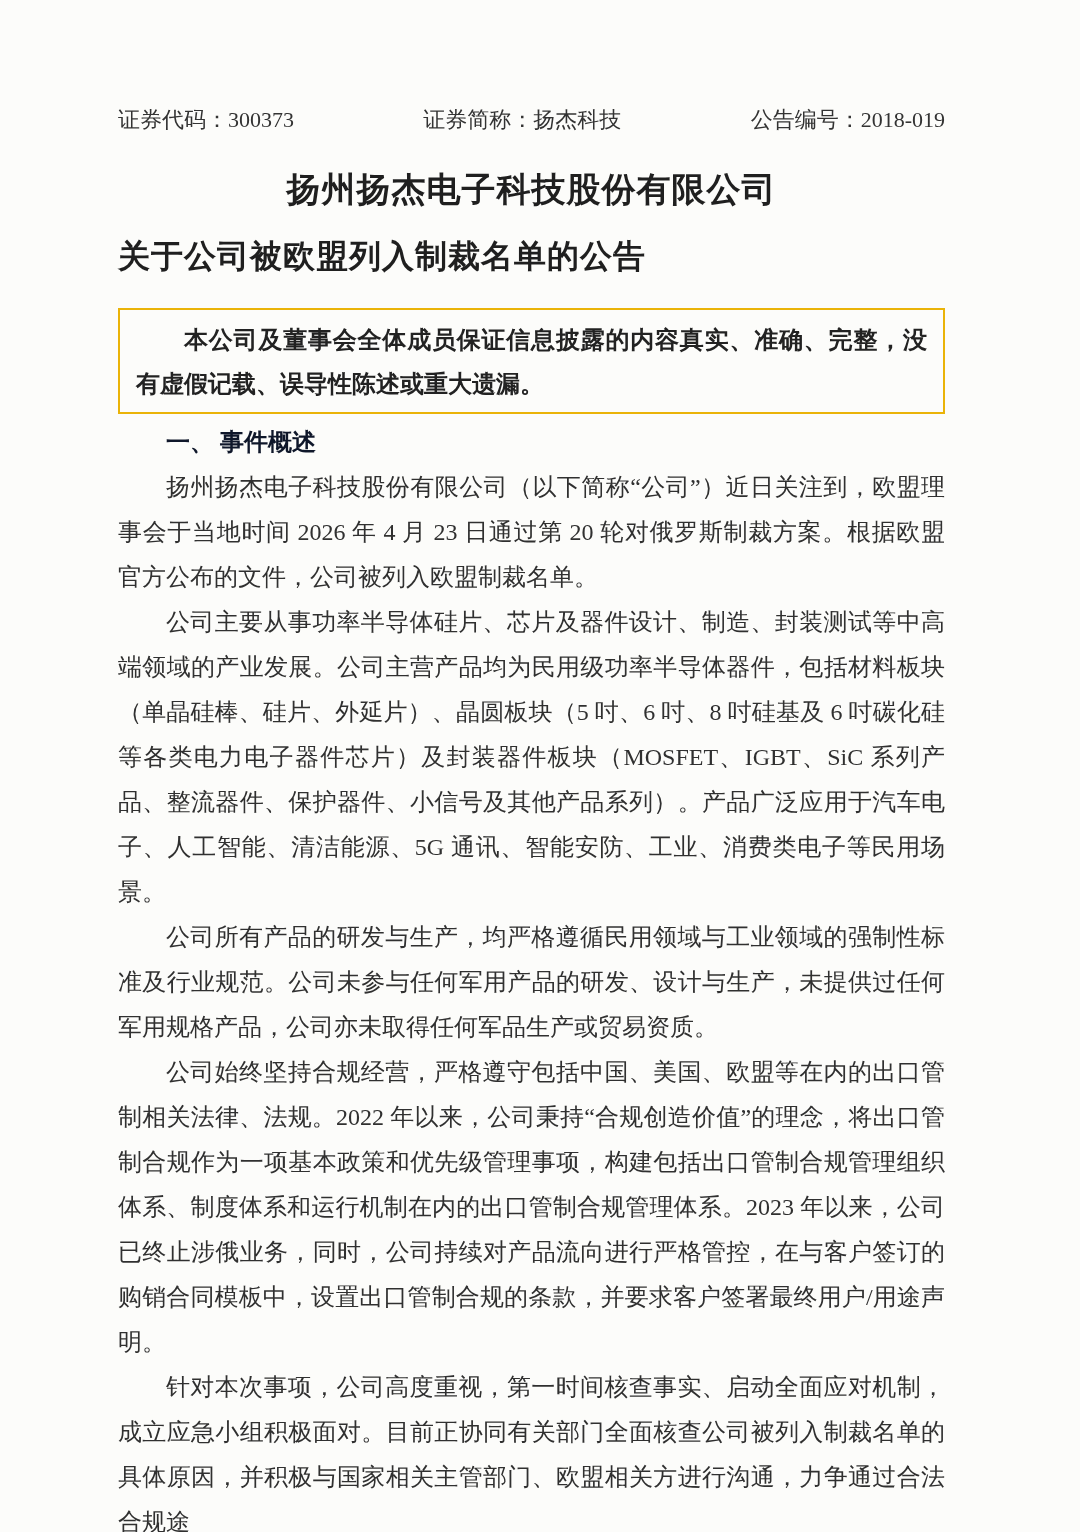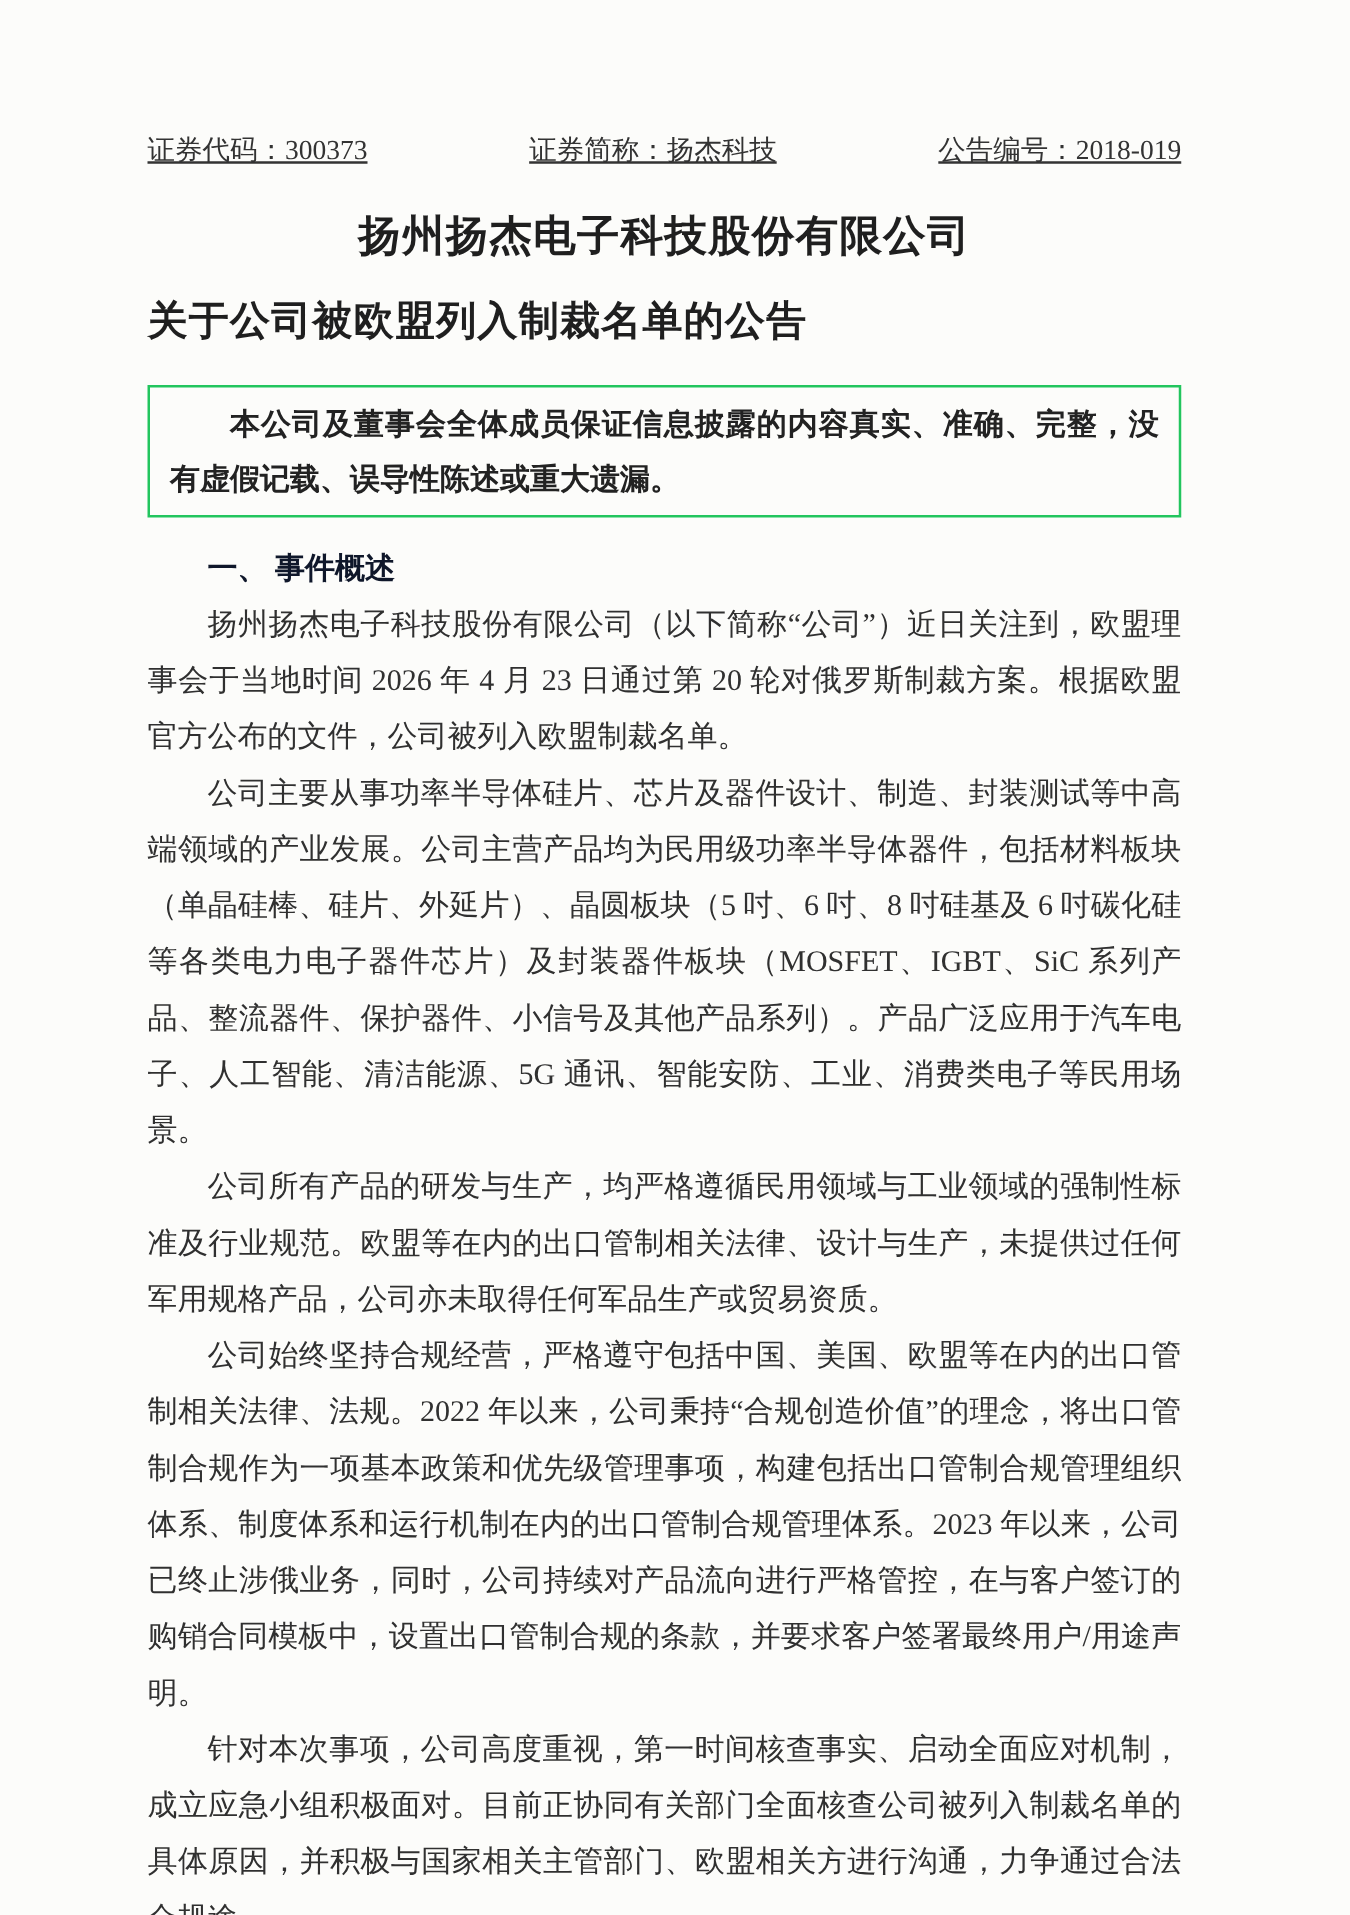--- a/index.html
+++ b/index.html
@@ -19,43 +19,42 @@
     font-family: "Liberation Serif", "DejaVu Serif", serif;
     color: #2e2e2e;
   }
   .header-row {
     display: flex;
     justify-content: space-between;
     align-items: baseline;
     font-size: 22px;
     line-height: 28px;
     color: #333333;
-    text-decoration: underline;
   }
   .header-row span { white-space: nowrap; }
   h1.title-line {
     margin: 34px 0 0 0;
     text-align: center;
     font-size: 34px;
     line-height: 44px;
     font-weight: bold;
     color: #1f1f1f;
     letter-spacing: 1px;
   }
   h2.title-line {
     margin: 22px 0 0 0;
     font-size: 32px;
     line-height: 44px;
     font-weight: bold;
     color: #1f1f1f;
     letter-spacing: 1px;
   }
   .disclaimer-box {
-    margin: 30px 0 19px 0;
-    border: 2px solid #22c55e;
+    margin: 30px 0 6px 0;
+    border: 2px solid #eab308;
     padding: 8px 16px 6px 16px;
     background: #fcfcfa;
   }
   .disclaimer-box p {
     margin: 0;
     font-size: 24px;
     line-height: 44px;
     font-weight: bold;
     text-indent: 2em;
     text-align: justify;
@@ -96,17 +95,17 @@
   <div class="disclaimer-box">
     <p>本公司及董事会全体成员保证信息披露的内容真实、准确、完整，没有虚假记载、误导性陈述或重大遗漏。</p>
   </div>
 
   <h3 class="sec-heading">一、 事件概述</h3>
 
   <p class="body-par">扬州扬杰电子科技股份有限公司（以下简称“公司”）近日关注到，欧盟理事会于当地时间 2026 年 4 月 23 日通过第 20 轮对俄罗斯制裁方案。根据欧盟官方公布的文件，公司被列入欧盟制裁名单。</p>
 
 
   <p class="body-par">公司主要从事功率半导体硅片、芯片及器件设计、制造、封装测试等中高端领域的产业发展。公司主营产品均为民用级功率半导体器件，包括材料板块（单晶硅棒、硅片、外延片）、晶圆板块（5 吋、6 吋、8 吋硅基及 6 吋碳化硅等各类电力电子器件芯片）及封装器件板块（MOSFET、IGBT、SiC 系列产品、整流器件、保护器件、小信号及其他产品系列）。产品广泛应用于汽车电子、人工智能、清洁能源、5G 通讯、智能安防、工业、消费类电子等民用场景。</p>
-  <p class="body-par">公司所有产品的研发与生产，均严格遵循民用领域与工业领域的强制性标准及行业规范。欧盟等在内的出口管制相关法律、设计与生产，未提供过任何军用规格产品，公司亦未取得任何军品生产或贸易资质。</p>
+  <p class="body-par">公司所有产品的研发与生产，均严格遵循民用领域与工业领域的强制性标准及行业规范。公司未参与任何军用产品的研发、设计与生产，未提供过任何军用规格产品，公司亦未取得任何军品生产或贸易资质。</p>
   <p class="body-par">公司始终坚持合规经营，严格遵守包括中国、美国、欧盟等在内的出口管制相关法律、法规。2022 年以来，公司秉持“合规创造价值”的理念，将出口管制合规作为一项基本政策和优先级管理事项，构建包括出口管制合规管理组织体系、制度体系和运行机制在内的出口管制合规管理体系。2023 年以来，公司已终止涉俄业务，同时，公司持续对产品流向进行严格管控，在与客户签订的购销合同模板中，设置出口管制合规的条款，并要求客户签署最终用户/用途声明。</p>
   <p class="body-par">针对本次事项，公司高度重视，第一时间核查事实、启动全面应对机制，成立应急小组积极面对。目前正协同有关部门全面核查公司被列入制裁名单的具体原因，并积极与国家相关主管部门、欧盟相关方进行沟通，力争通过合法合规途</p>
 
 </div>
 
 </body></html>

